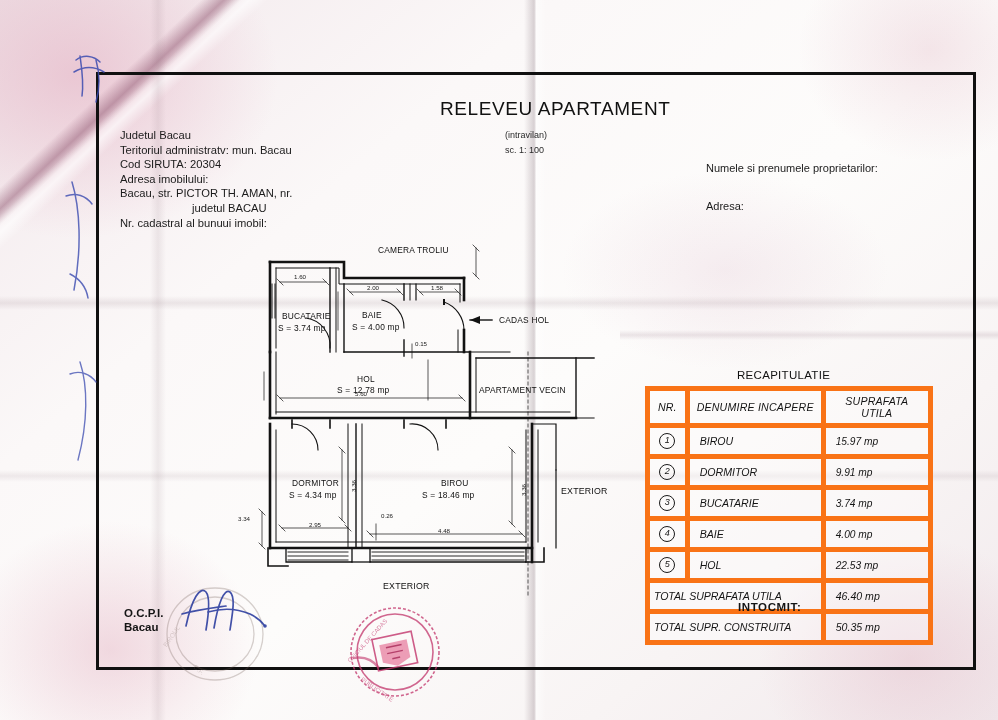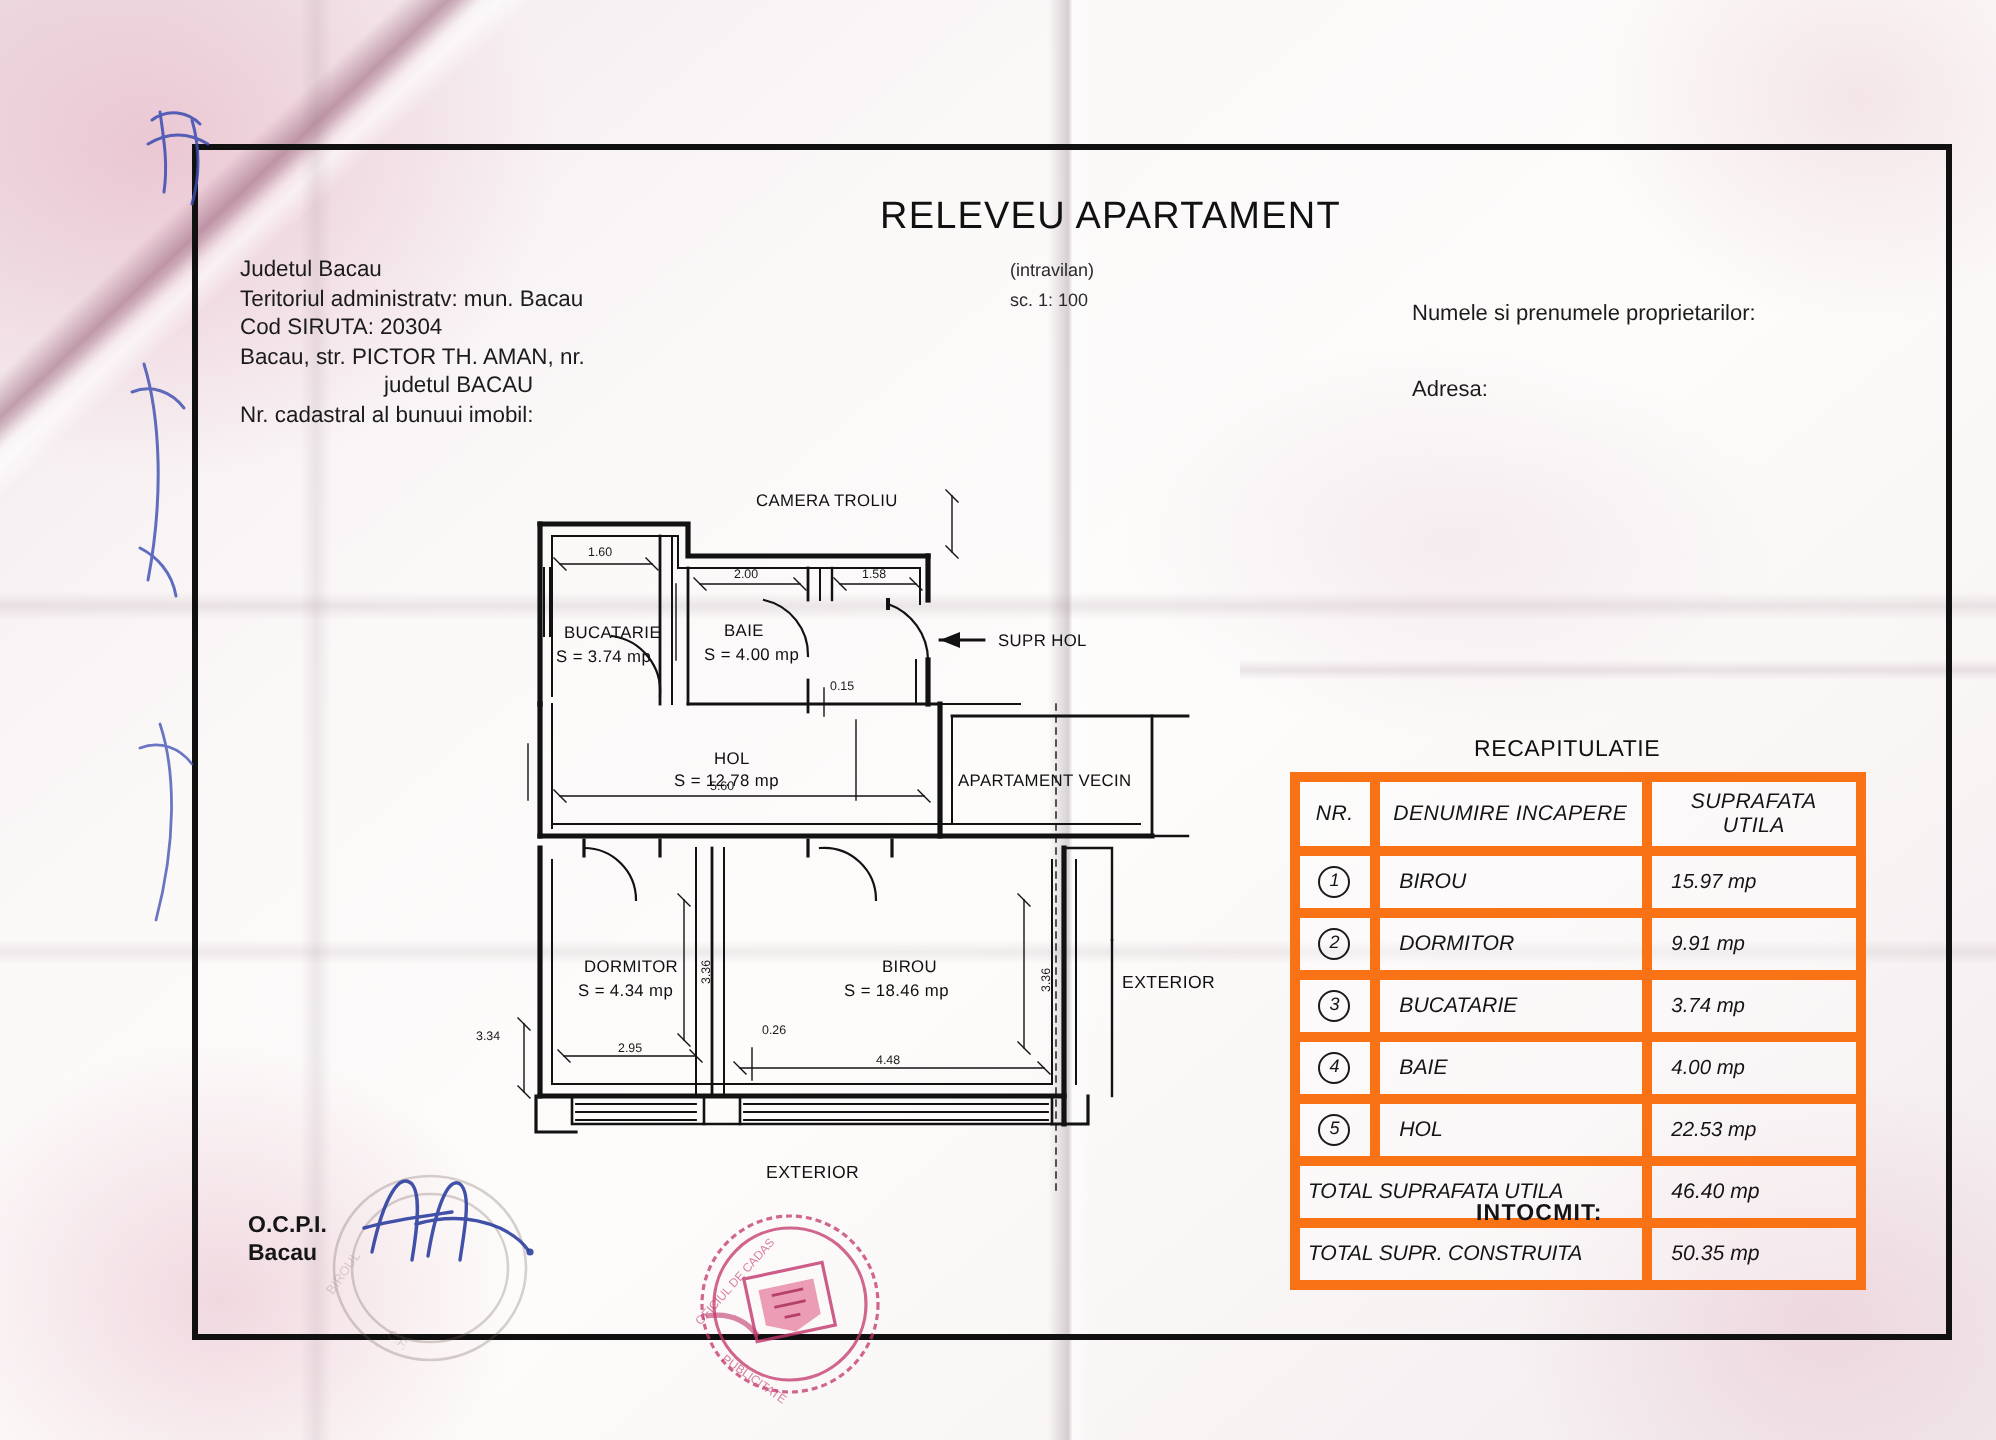--- a/index.html
+++ b/index.html
@@ -70,21 +70,21 @@
   #id-block{
     position:absolute;left:120px;top:128px;width:330px;
     font-size:11.2px;line-height:14.6px;color:#1b1b1b;
   }
   #id-block div{white-space:nowrap;}
   .indent{padding-left:72px;}
   #scale-block{
     position:absolute;left:505px;top:128px;font-size:9px;line-height:15px;color:#2a2a2a;
   }
   #owner-block{
-    position:absolute;left:706px;top:138px;font-size:11px;line-height:38px;color:#1b1b1b;
+    position:absolute;left:706px;top:149px;font-size:11px;line-height:38px;color:#1b1b1b;
   }
 
   
   #recap-title{
     position:absolute;left:737px;top:369px;font-size:11.5px;letter-spacing:.3px;color:#111;
   }
   #recap{
     position:absolute;left:645px;top:386px;width:288px;
     border-collapse:collapse;font-size:11px;color:#141414;
     background:rgba(255,255,255,.35);
@@ -161,20 +161,21 @@
 </div>
 
 <div id="frame"></div>
 
 <div id="doc-title">RELEVEU APARTAMENT</div>
 
 <div id="id-block">
   <div>Judetul Bacau</div>
   <div>Teritoriul administratv: mun. Bacau</div>
   <div>Cod SIRUTA: 20304</div>
+  <div>Adresa imobilului:</div>
   <div>Bacau, str. PICTOR TH. AMAN, nr.</div>
   <div class="indent">judetul BACAU</div>
   <div>Nr. cadastral al bunuui imobil:</div>
 </div>
 
 <div id="scale-block">
   <div>(intravilan)</div>
   <div>sc. 1: 100</div>
 </div>
 
@@ -303,21 +304,21 @@
     </g>
 
     <path d="M470,320 L492,320" stroke-width="1.4"></path>
     <path d="M470,320 L480,316 L480,324 Z" fill="#121212" stroke="none"></path>
 
     <path d="M470,352 L510,352" stroke-width="1"></path>
   </g>
 </svg>
 
 <div class="plan-label" style="left:378px;top:245px;text-align:center;">CAMERA TROLIU</div>
-<div class="plan-label" style="left:499px;top:315px;">SUPR HOL</div>
+<div class="plan-label" style="left:499px;top:315px;">CADAS HOL</div>
 <div class="plan-label" style="left:479px;top:385px;">APARTAMENT VECIN</div>
 <div class="plan-label big" style="left:561px;top:486px;">EXTERIOR</div>
 <div class="plan-label big" style="left:383px;top:581px;">EXTERIOR</div>
 
 <div class="plan-label" style="left:282px;top:311px;">BUCATARIE</div>
 <div class="plan-label" style="left:278px;top:323px;">S = 3.74 mp</div>
 
 <div class="plan-label" style="left:362px;top:310px;">BAIE</div>
 <div class="plan-label" style="left:352px;top:322px;">S = 4.00 mp</div>
 

